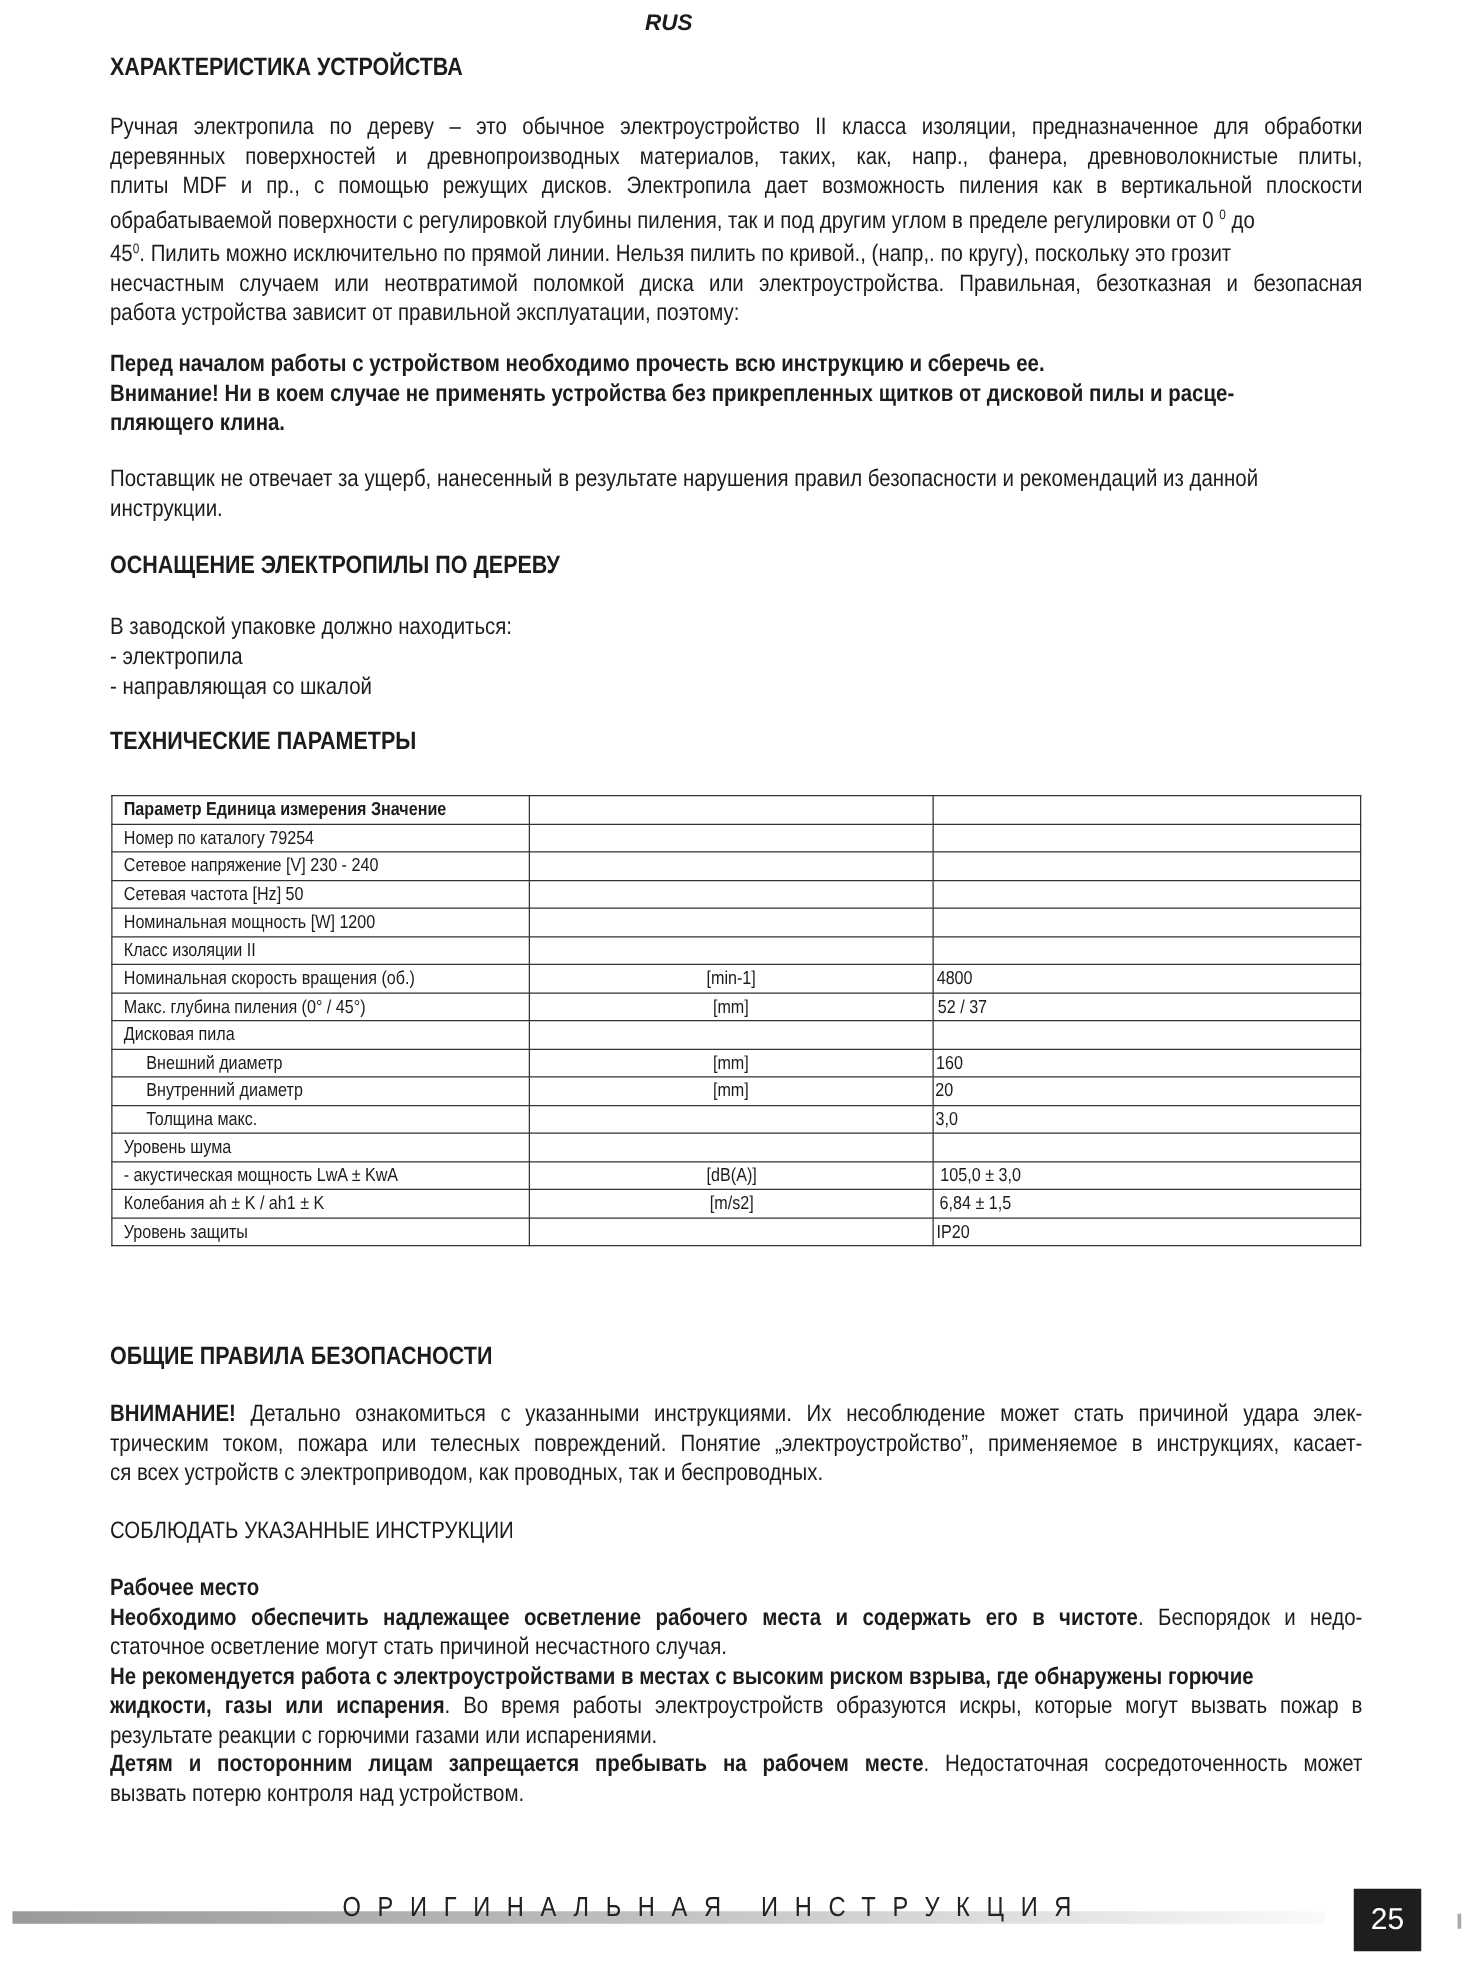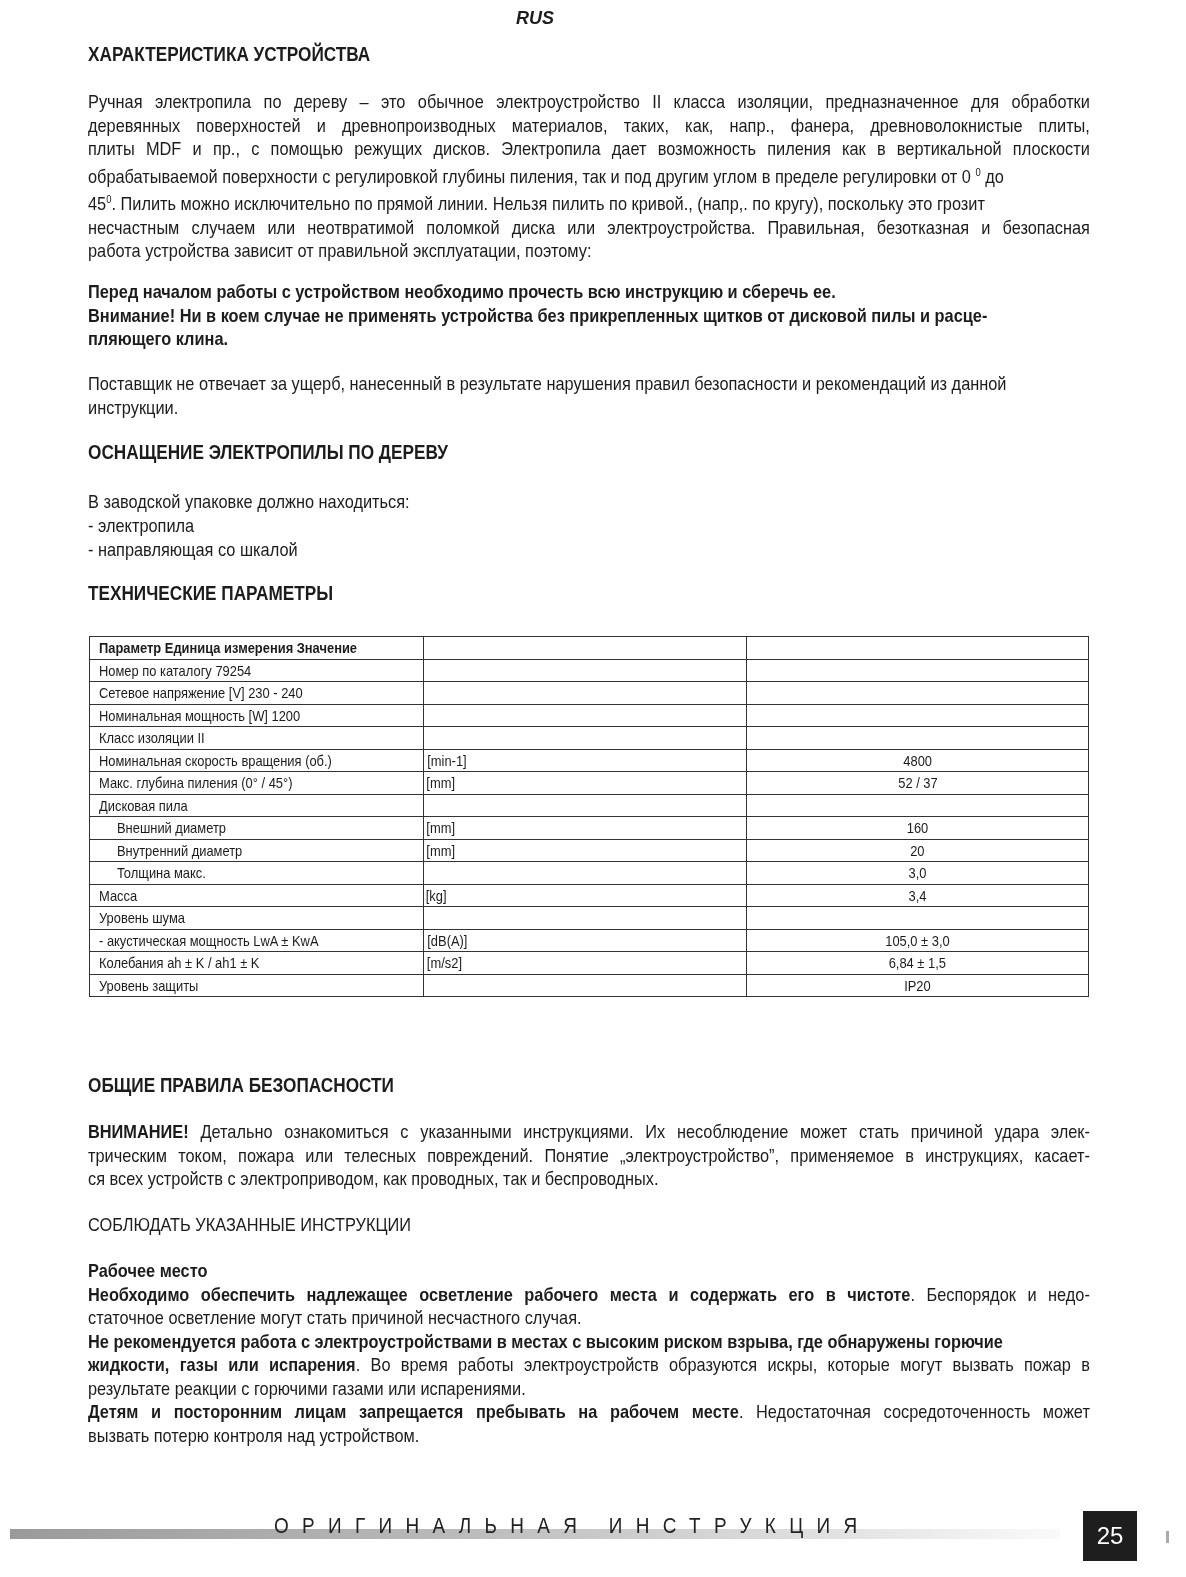--- a/index.html
+++ b/index.html
@@ -26,22 +26,22 @@
 
   table.spec {
     position: absolute; left: 89px; top: 636px; width: 1000px;
     border-collapse: collapse; font-size: 15px;
   }
   table.spec td {
     border: 1.5px solid #333; height: 21.5px; padding: 0 0 0 9px;
     vertical-align: middle; white-space: nowrap; overflow: hidden;
   }
   table.spec td.c1 { width: 324px; }
-  table.spec td.c2 { width: 322px; padding: 0; }
-  table.spec td.c3 { text-align: center; padding: 0; }
+  table.spec td.c2 { width: 322px; text-align: center; padding: 0; }
+  table.spec td.c3 { padding: 0; }
   table.spec .cell-text { display: inline-block; transform: scaleX(0.86); transform-origin: left center; }
   table.spec td.c2 .cell-text, table.spec td.c3 .cell-text { transform-origin: center center; }
   table.spec td.indent .cell-text { margin-left: 18px; }
   table.spec tr.hdr td.c1 { font-weight: bold; }
 
   .footer-bar {
     position: absolute; left: 10px; top: 1529px; width: 1050px; height: 10px;
     background: linear-gradient(to right, #9a9a9a 0%, #b8b8b8 40%, #d8d8d8 70%, #fafafa 100%);
   }
   .footer-text {
@@ -106,20 +106,25 @@
         <td class="c1"><span class="cell-text">Номер по каталогу 79254</span></td>
         <td class="c2"><span class="cell-text"></span></td>
         <td class="c3"><span class="cell-text"></span></td>
       </tr>
       <tr>
         <td class="c1"><span class="cell-text">Сетевое напряжение  [V] 230 - 240</span></td>
         <td class="c2"><span class="cell-text"></span></td>
         <td class="c3"><span class="cell-text"></span></td>
       </tr>
       <tr>
+        <td class="c1"><span class="cell-text">Сетевая частота [Hz] 50</span></td>
+        <td class="c2"><span class="cell-text"></span></td>
+        <td class="c3"><span class="cell-text"></span></td>
+      </tr>
+      <tr>
         <td class="c1"><span class="cell-text">Номинальная мощность [W] 1200</span></td>
         <td class="c2"><span class="cell-text"></span></td>
         <td class="c3"><span class="cell-text"></span></td>
       </tr>
       <tr>
         <td class="c1"><span class="cell-text">Класс изоляции II</span></td>
         <td class="c2"><span class="cell-text"></span></td>
         <td class="c3"><span class="cell-text"></span></td>
       </tr>
       <tr>
@@ -144,25 +149,20 @@
       </tr>
       <tr>
         <td class="c1 indent"><span class="cell-text">Внутренний диаметр</span></td>
         <td class="c2"><span class="cell-text">[mm]</span></td>
         <td class="c3"><span class="cell-text">20</span></td>
       </tr>
       <tr>
         <td class="c1 indent"><span class="cell-text">Толщина макс.</span></td>
         <td class="c2"><span class="cell-text"></span></td>
         <td class="c3"><span class="cell-text">3,0</span></td>
-      </tr>
-      <tr>
-        <td class="c1"><span class="cell-text">Масса</span></td>
-        <td class="c2"><span class="cell-text">[kg]</span></td>
-        <td class="c3"><span class="cell-text">3,4</span></td>
       </tr>
       <tr>
         <td class="c1"><span class="cell-text">Уровень шума</span></td>
         <td class="c2"><span class="cell-text"></span></td>
         <td class="c3"><span class="cell-text"></span></td>
       </tr>
       <tr>
         <td class="c1"><span class="cell-text">- акустическая мощность LwA ± KwA</span></td>
         <td class="c2"><span class="cell-text">[dB(A)]</span></td>
         <td class="c3"><span class="cell-text">105,0 ± 3,0</span></td>

